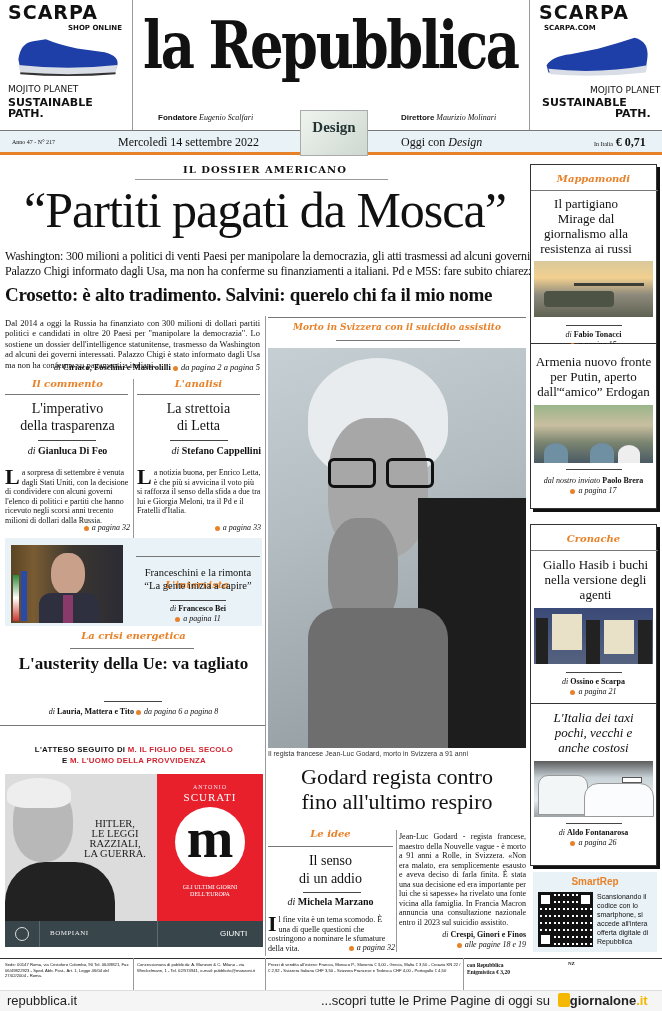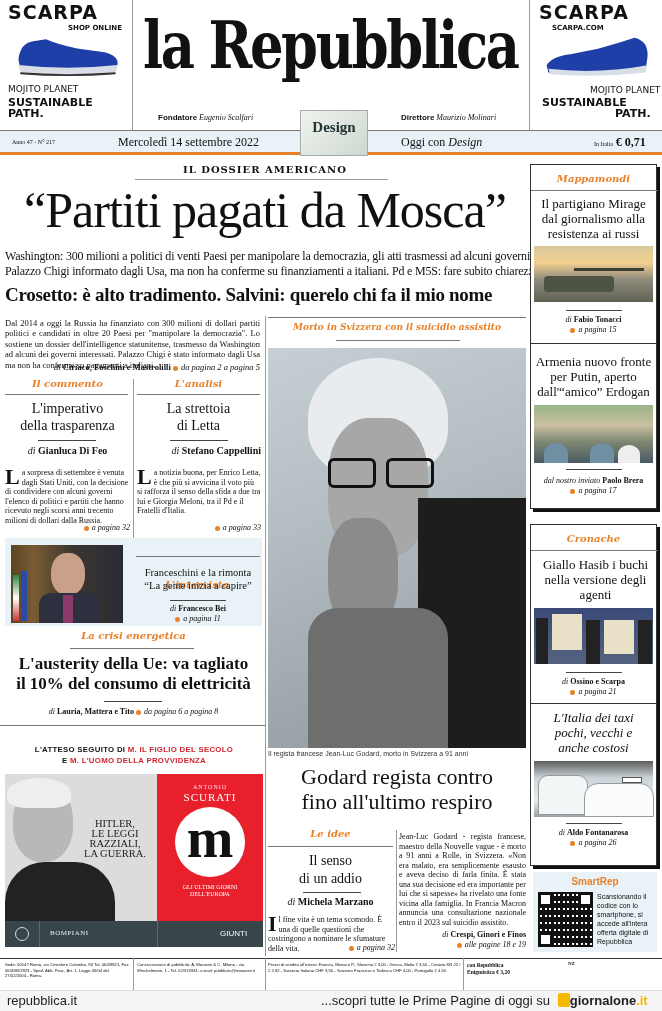--- a/index.html
+++ b/index.html
@@ -46,21 +46,21 @@
   <i>Eugenio Scalfari</i>
 </div>
 <div class="abs serif" style="left:401px;top:113px;font-size:8px;">
   <span class="sans" style="font-weight:bold">Direttore</span>
   <i>Maurizio Molinari</i>
 </div>
 
 <div class="vline" style="left:529px;top:0;height:130px;"></div>
 <div class="abs ad" style="left:532px;top:0;width:130px;height:128px;">
   <div class="brand abs" style="left:7px;top:1px;">SCARPA</div>
-  <div class="shop abs" style="left:20px;top:24px;">SCARPA.COM</div>
+  <div class="shop abs" style="left:12px;top:24px;">SCARPA.COM</div>
   <svg class="shoe" style="left:6px;top:34px;width:118px;" viewBox="0 0 118 48">
     <path d="M4 34 Q10 24 30 22 L60 16 Q82 10 100 4 Q116 8 114 26 L112 40 Q60 46 6 42 Z" fill="#1f3fa8"></path>
     <path d="M6 38 Q60 44 114 34 L112 42 Q60 48 8 44 Z" fill="#d8dde6"></path>
   </svg>
   <div class="mojito abs" style="left:58px;top:86px;">MOJITO PLANET</div>
   <div class="sust abs" style="left:10px;top:97px;">SUSTAINABLE</div>
   <div class="sust abs" style="left:83px;top:108px;">PATH.</div>
 </div>
 
 <div class="abs datebar" style="left:0;top:130px;width:662px;height:25px;"></div>
@@ -148,21 +148,20 @@
 <div class="abs serif" style="left:134px;top:604px;width:128px;text-align:center;font-size:8px;line-height:10px;">
   <i>di</i>
   <b>Francesco Bei</b><br>
   <span class="dot"></span><i>a pagina 11</i>
 </div>
 
 <div class="abs kicker" style="left:5px;top:630px;width:257px;font-size:10px;">La crisi energetica</div>
 <div class="hline" style="left:70px;top:648px;width:124px;background:#777"></div>
 <div class="abs serif" style="left:5px;top:654px;width:257px;text-align:center;font-size:17px;font-weight:bold;line-height:20px;">
   <div>L'austerity della Ue: va tagliato</div>
-  <div>il 10% del consumo di elettricità</div>
 </div>
 <div class="hline" style="left:104px;top:701px;width:58px;background:#444"></div>
 <div class="abs serif" style="left:5px;top:707px;width:257px;text-align:center;font-size:8px;">
   <i>di</i>
   <b>Lauria, Mattera e Tito</b>
   <span class="dot"></span><i>da pagina 6 a pagina 8</i>
 </div>
 
 <div class="vline" style="left:265px;top:316px;height:640px;"></div>
 <div class="hline" style="left:0;top:725px;width:265px;background:#777"></div>
@@ -244,21 +243,21 @@
 <div class="abs serif" style="left:399px;top:832px;width:127px;font-size:8px;line-height:9.5px;text-align:justify;">Jean-Luc Godard - regista francese, maestro della Nouvelle vague - è morto a 91 anni a Rolle, in Svizzera. «Non era malato, era semplicemente esausto e aveva deciso di farla finita. È stata una sua decisione ed era importante per lui che si sapesse» ha rivelato una fonte vicina alla famiglia. In Francia Macron annuncia una consultazione nazionale entro il 2023 sul suicidio assistito.</div>
 <div class="abs serif" style="left:399px;top:930px;width:127px;text-align:right;font-size:8px;line-height:10px;">
   <i>di</i>
   <b>Crespi, Ginori e Finos</b><br>
   <span class="dot"></span><i>alle pagine 18 e 19</i>
 </div>
 
 <div class="abs box-r" style="left:530px;top:164px;width:127px;height:180px;">
   <div class="kicker" style="font-size:10px;margin-top:8px;">Mappamondi</div>
   <div class="rule" style="width:127px;margin-top:6px;background:#777"></div>
-  <div class="serif" style="font-size:13px;line-height:15px;text-align:center;padding:5px 4px 0 4px;">Il partigiano Mirage dal giornalismo alla resistenza ai russi</div>
+  <div class="serif" style="font-size:13px;line-height:15px;text-align:center;padding:5px 19px 0 4px;">Il partigiano Mirage dal giornalismo alla resistenza ai russi</div>
   <div style="margin:5px 3px 0 3px;height:56px;background:linear-gradient(180deg,#d9c89a 0%,#f2d090 30%,#8e8a7c 60%,#5f6252 100%);position:relative;">
     <div style="position:absolute;left:10px;top:30px;width:70px;height:16px;background:#4d5446;border-radius:4px"></div>
     <div style="position:absolute;left:40px;top:22px;width:70px;height:3px;background:#3b3f36"></div>
   </div>
   <div class="rule" style="width:56px;margin-top:8px;background:#444"></div>
   <div class="serif" style="text-align:center;font-size:8px;line-height:10px;margin-top:4px;">
     <i>di</i> <b>Fabio Tonacci</b><br>
     <span class="dot"></span><i>a pagina 15</i>
   </div>
 </div>

